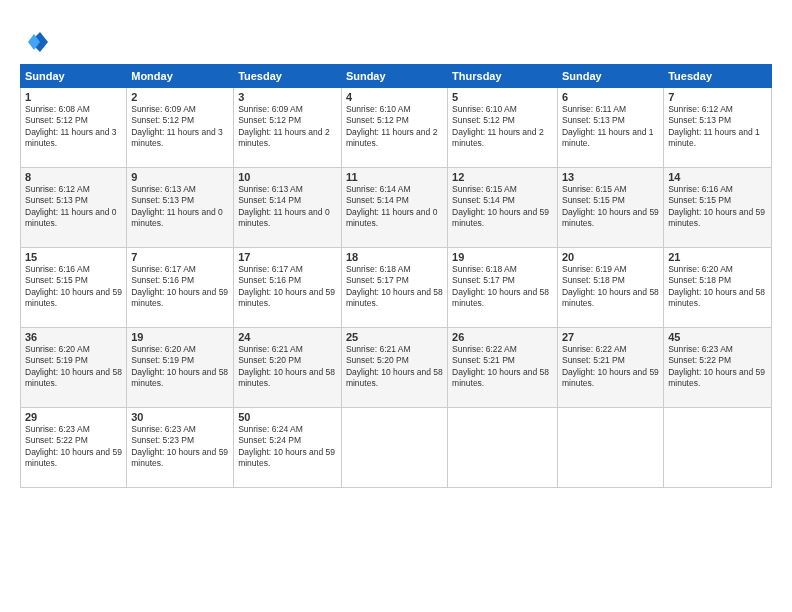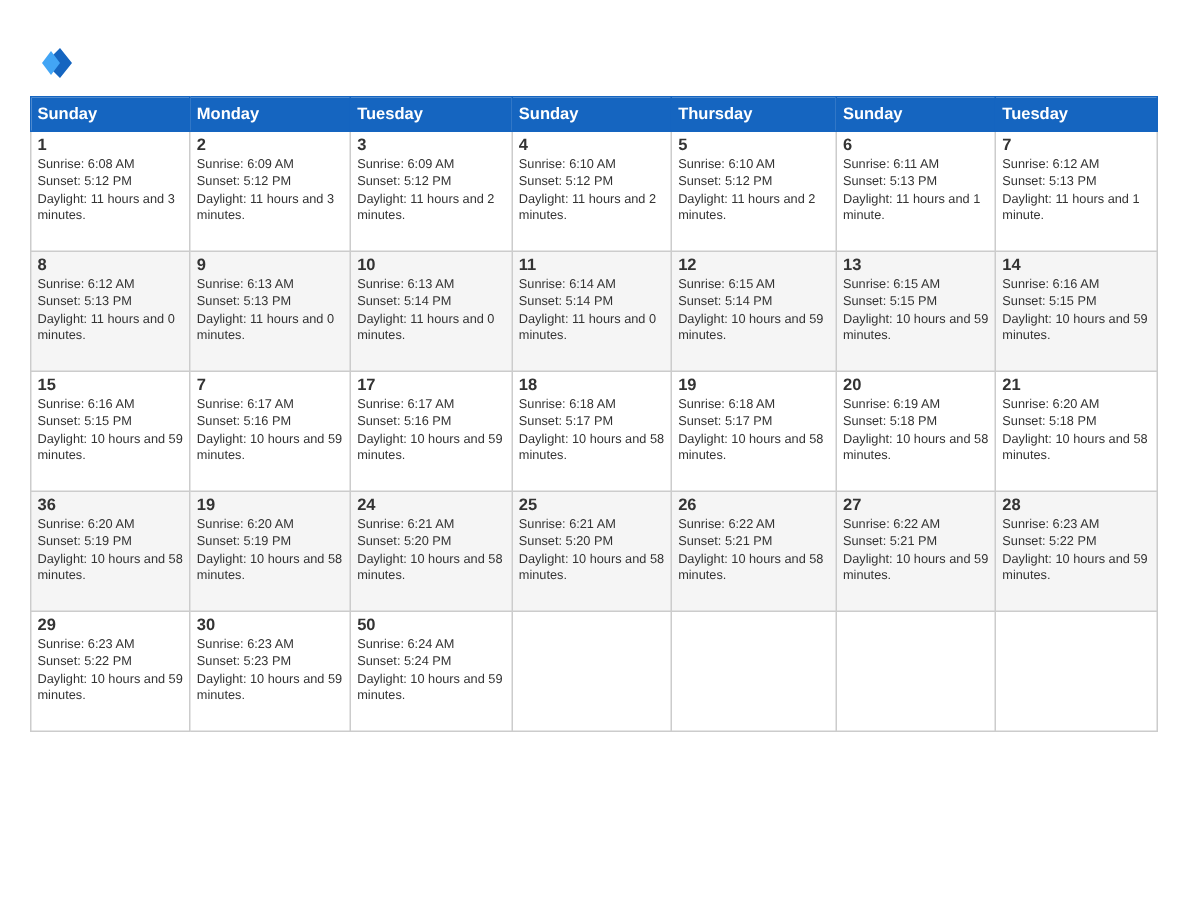--- a/index.html
+++ b/index.html
@@ -356,21 +356,21 @@
       </td>
           <td>
         <span class="day-num">27</span>
         <div class="day-info">
           Sunrise: 6:22 AM<br>
           Sunset: 5:21 PM<br>
           Daylight: 10 hours and 59 minutes.
         </div>
       </td>
           <td>
-        <span class="day-num">28</span>
+        <span class="day-num">45</span>
         <div class="day-info">
           Sunrise: 6:23 AM<br>
           Sunset: 5:22 PM<br>
           Daylight: 10 hours and 59 minutes.
         </div>
       </td>
         </tr>
         <tr class="last-row">
           <td>
         <span class="day-num">29</span>

